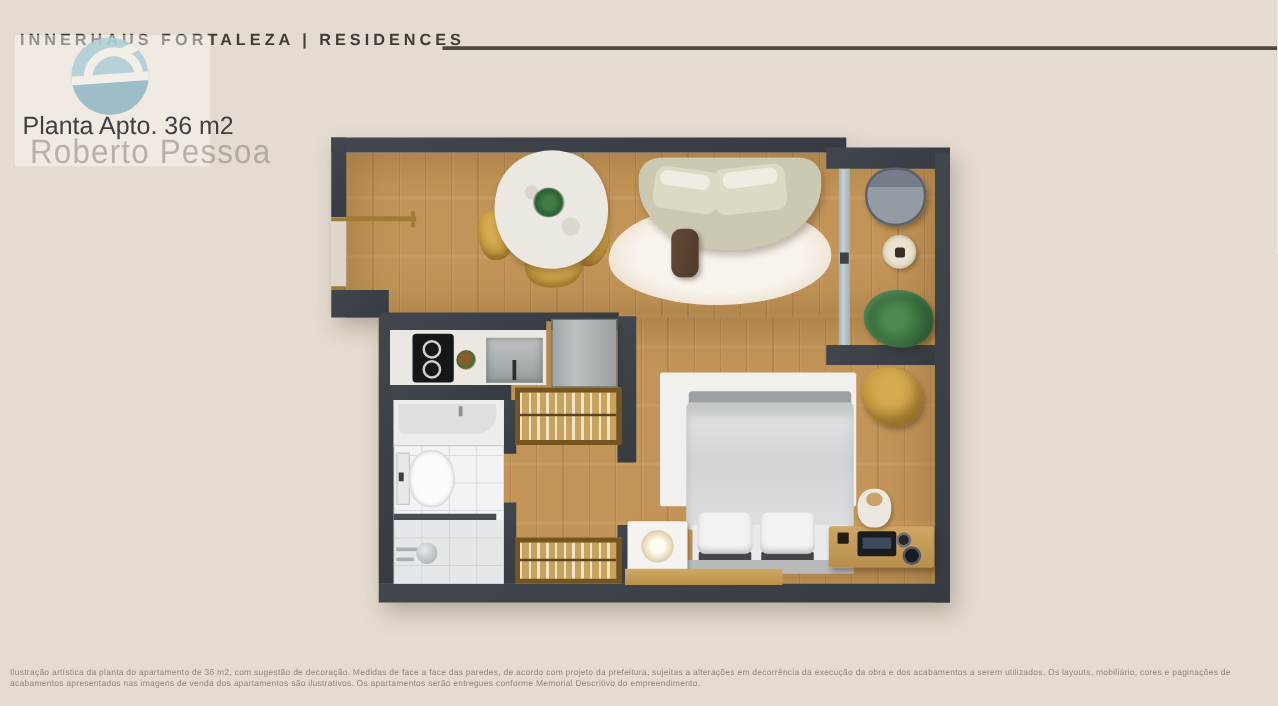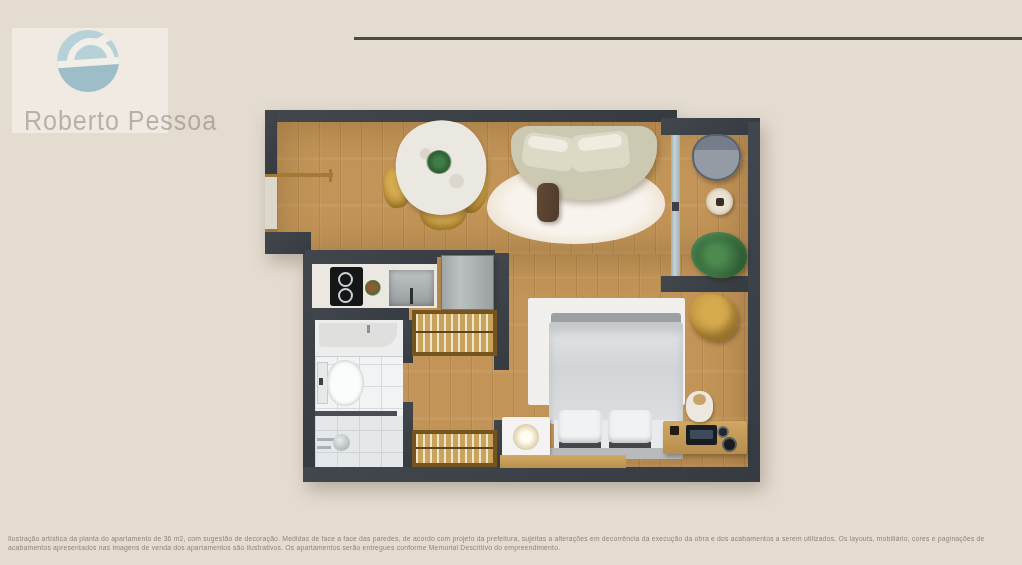--- a/index.html
+++ b/index.html
@@ -41,27 +41,29 @@
         background-image:repeating-linear-gradient(90deg,#efe4cc 0 2px,transparent 2px 7px);}
   .rack:after{content:"";position:absolute;left:0;right:0;top:45%;height:2px;background:#5c431d;}
   .marble{background:#ebe8e1;background-image:radial-gradient(circle at 30% 40%,rgba(200,195,180,0.5) 0 6%,transparent 7%),
           radial-gradient(circle at 70% 60%,rgba(205,198,185,0.5) 0 8%,transparent 9%);}
 </style>
 </head>
 <body>
 
 <div id="stage">
 
+  <div class="abs brand">INNERHAUS FORTALEZA | RESIDENCES</div>
   <div class="abs rule"></div>
   <div class="abs wm-box"></div>
   <div class="abs logo">
     <div class="arch"></div>
     <div class="band"></div>
     <div class="slash"></div>
   </div>
+  <div class="abs plan-title">Planta Apto. 36 m2</div>
   <div class="abs wm-name">Roberto Pessoa</div>
 
   <div id="plan" class="abs">
 
     <div class="abs wood" style="left:12px;top:12px;width:471px;height:132px;"></div>
     <div class="abs wood" style="left:38px;top:144px;width:445px;height:213px;"></div>
     <div class="abs shade" style="left:12px;top:12px;width:471px;height:132px;"></div>
     <div class="abs shade" style="left:38px;top:144px;width:445px;height:213px;"></div>
 
     <div class="abs wall" style="left:0;top:0;width:412px;height:12px;"></div>

